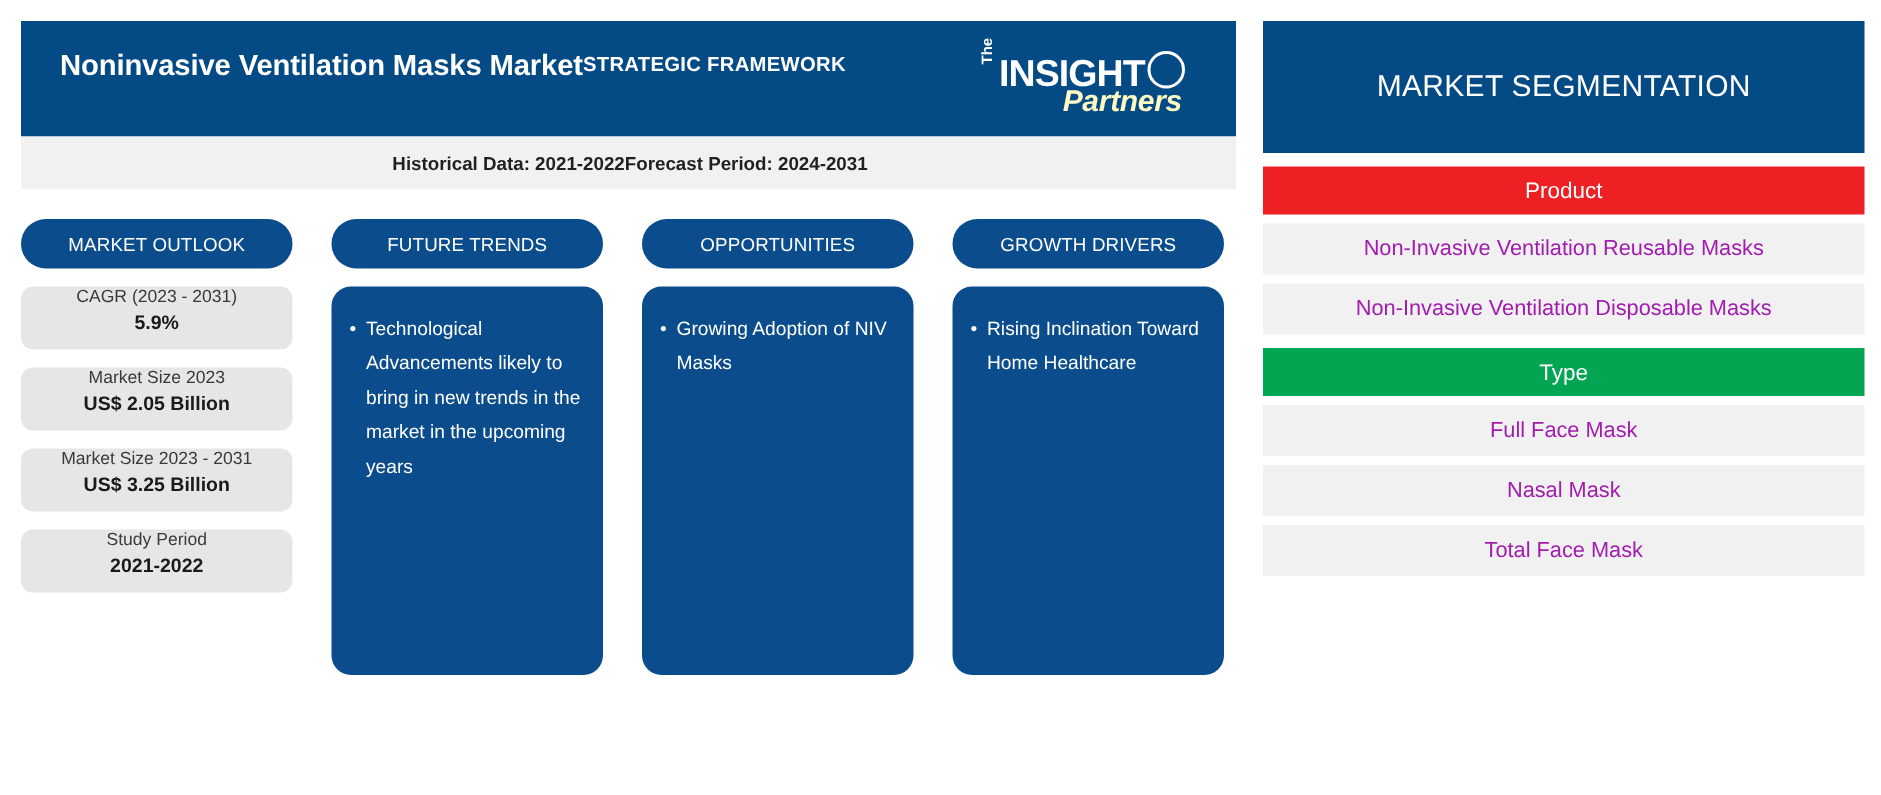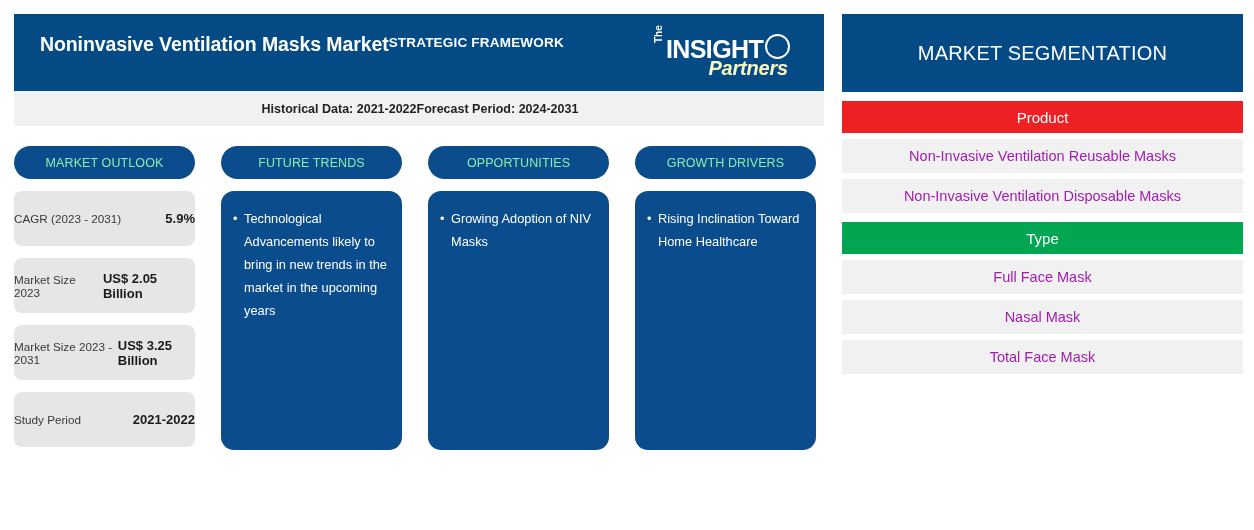--- a/index.html
+++ b/index.html
@@ -118,39 +118,39 @@
     margin-top: 20px;
     display: flex;
     gap: 26px;
   }
   .column { width: 181px; display: flex; flex-direction: column; }
 
   .pill {
     height: 33px;
     border-radius: 17px;
     background: #0B4D8C;
-    color: #86efac;
+    color: #ffffff;
     font-size: 12.5px;
     font-weight: normal;
     letter-spacing: 0.1px;
     display: flex;
     align-items: center;
     justify-content: center;
     text-align: center;
   }
 
   .stat-card {
     margin-top: 12px;
     background: #E6E6E6;
     border-radius: 8px;
-    height: 55px;
-    display: flex;
-    flex-direction: row;
-    align-items: center;
-    justify-content: space-between;
+    height: 42px;
+    display: flex;
+    flex-direction: column;
+    align-items: center;
+    justify-content: flex-start;
     gap: 3px;
   }
   .stat-label { color: #3A3A3A; font-size: 11.7px; }
   .stat-value { color: #1A1A1A; font-size: 13px; font-weight: bold; }
 
   .content-card {
     margin-top: 12px;
     background: #0B4D8C;
     border-radius: 13px;
     height: 259px;
@@ -174,21 +174,21 @@
 
   
   #right-panel {
     position: absolute;
     left: 842px;
     top: 14px;
     width: 401px;
   }
   #segmentation-title {
     background: #044A85;
-    height: 78px;
+    height: 88px;
     display: flex;
     align-items: center;
     justify-content: center;
     color: #ffffff;
     font-size: 20px;
     letter-spacing: 0.2px;
   }
   .seg-group { margin-top: 9px; }
   .seg-header {
     height: 32px;

